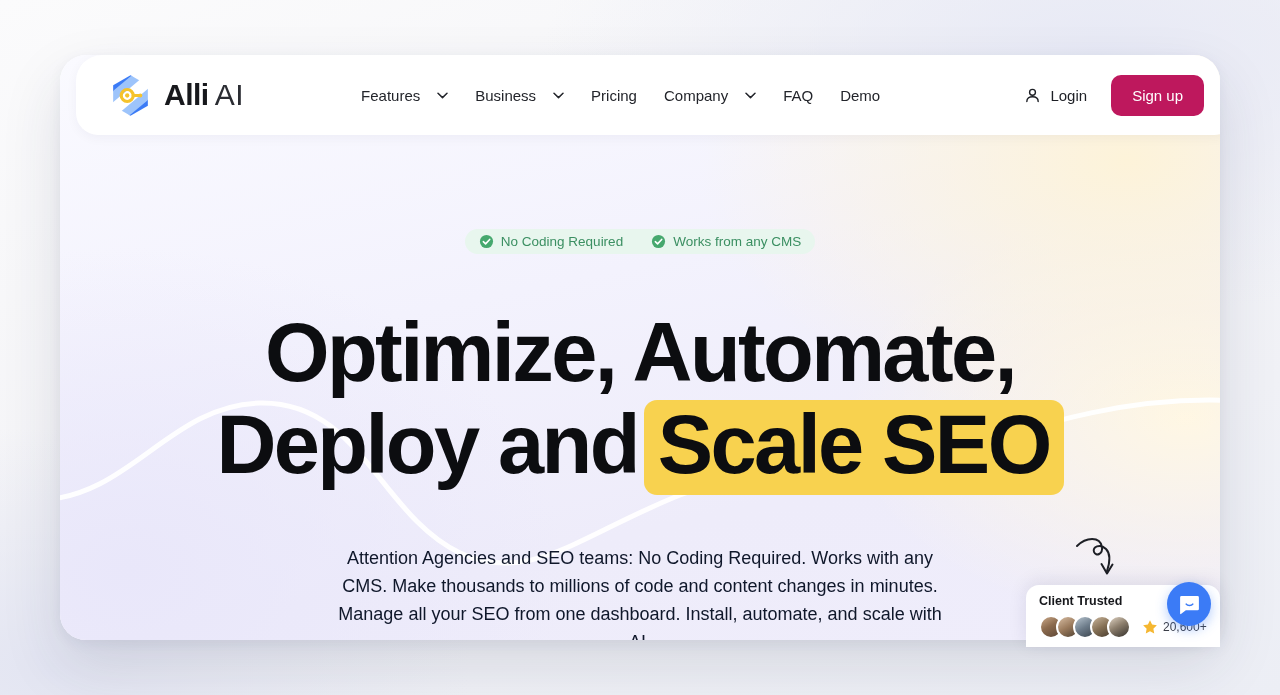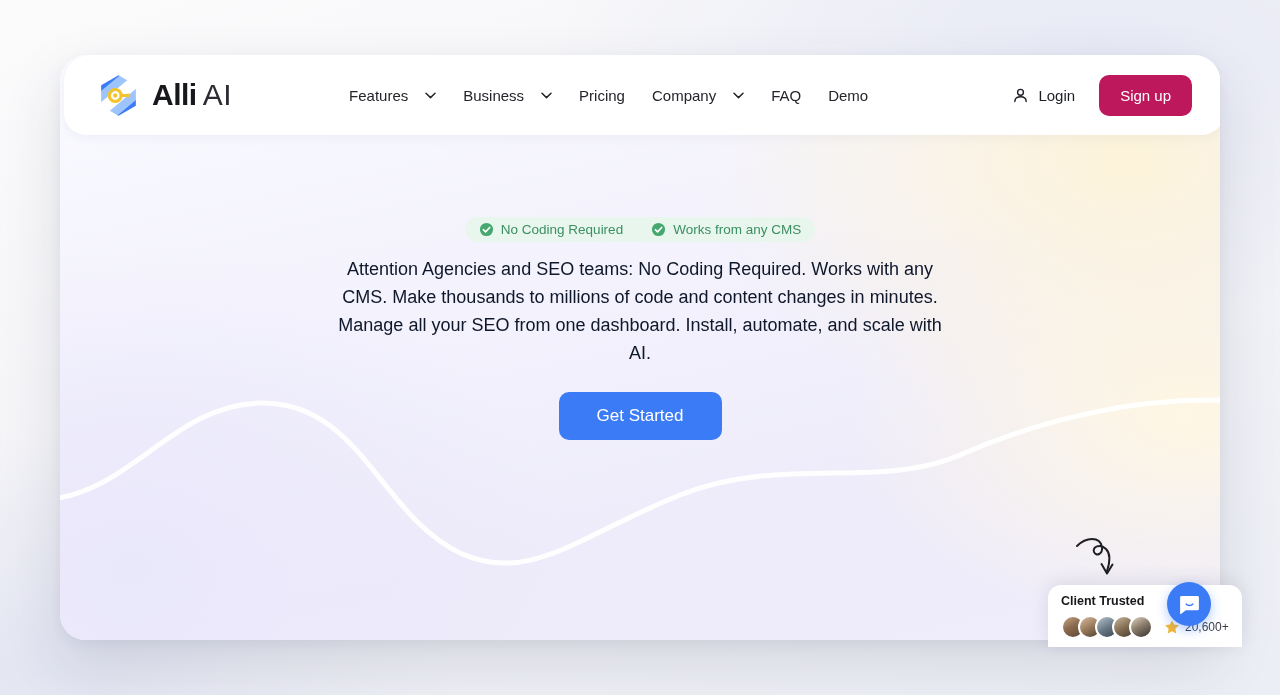--- a/index.html
+++ b/index.html
@@ -28,21 +28,21 @@
     position:absolute; inset:0;
     background:
       radial-gradient(740px 470px at 92% 18%, #fdf3d9 0%, rgba(253,243,217,0) 58%),
       radial-gradient(620px 380px at 97% 62%, #fff7e4 0%, rgba(255,247,228,0) 55%),
       radial-gradient(700px 520px at 6% 88%, #e9e7fa 0%, rgba(233,231,250,0) 62%),
       linear-gradient(168deg,#fafaff 0%, #f3f2fd 40%, #eeecfa 72%, #efedfb 100%);
   }
   #wave{ position:absolute; left:0; top:330px; width:1160px; height:255px; }
   
   #navbar{
-    position:absolute; left:4px; top:0; width:1160px; height:80px;
+    position:absolute; left:16px; top:0; width:1160px; height:80px;
     background:#fff; border-radius:26px 26px 22px 22px;
     display:flex; align-items:center; padding:0 32px;
     box-shadow:0 3px 12px rgba(30,34,70,.045);
     z-index:6;
   }
   .brand{ display:flex; align-items:center; gap:11px; }
   .brand-mark{ width:45px; height:45px; display:block; }
   .brand-text{ display:flex; align-items:baseline; gap:6px; }
   .brand-alli{ font-size:30px; font-weight:700; color:#17181c; letter-spacing:-.5px; }
   .brand-ai{ font-size:30px; font-weight:400; color:#2b2d33; letter-spacing:.5px; }
@@ -57,23 +57,24 @@
   .caret{ display:block; }
   #nav-right{ margin-left:auto; display:flex; align-items:center; gap:24px; }
   #login{ display:flex; align-items:flex-start; gap:9px; font-size:15px; color:#1d1f25; cursor:pointer; }
   #signup{
     background:#be185d; color:#fff; font-size:15px; font-weight:500;
     padding:12px 21px; border-radius:10px; border:0; cursor:pointer;
     font-family:"Liberation Sans", sans-serif;
   }
   
   #hero{
-    position:absolute; left:0; top:68px; width:1160px; height:446px;
+    position:absolute; left:0; top:80px; width:1160px; height:446px;
     display:flex; flex-direction:column; align-items:center;
     z-index:3;
+    gap:36px;
   }
   #badges{
     margin-top:94px; display:flex; align-items:center;
     background:#e8f6ee; border-radius:999px; padding:5px 14px; gap:28px;
   }
   .badge{ display:flex; align-items:center; gap:7px; font-size:13.5px; color:#3b8f62; }
   #headline{
     margin-top:22px; text-align:center;
     font-size:83px; line-height:.99; font-weight:700;
     letter-spacing:-2.6px; color:#0c0d10;
@@ -91,21 +92,21 @@
   }
   #cta{
     margin-top:24px; background:#3b7bf6; color:#fff;
     width:163px; height:48px; border-radius:10px; border:0;
     font-size:17px; font-weight:500; cursor:pointer;
     font-family:"Liberation Sans", sans-serif;
   }
   
   #arrow{ position:absolute; left:1074px; top:533px; z-index:8; }
   #client-card{
-    position:absolute; left:1048px; top:585px; width:194px; height:62px;
+    position:absolute; left:1026px; top:585px; width:194px; height:62px;
     background:#fff; border-radius:13px 13px 0 0;
     box-shadow:0 -3px 18px rgba(30,34,70,.10);
     padding:9px 13px 0; z-index:9; overflow:hidden;
   }
   #client-title{ font-size:12.5px; font-weight:700; color:#16171b; }
   #client-row{ display:flex; align-items:center; margin-top:7px; }
   #avatars{ display:flex; }
   .av{
     width:24px; height:24px; border-radius:50%;
     border:2px solid #fff; margin-left:-7px;
@@ -219,20 +220,24 @@
       </div>
       <div class="badge">
         <svg width="15" height="15" viewBox="0 0 16 16">
           <circle cx="8" cy="8" r="7" fill="#46a86e"></circle>
           <path d="M4.6 8.2 L7 10.5 L11.4 5.8" fill="none" stroke="#fff" stroke-width="1.7" stroke-linecap="round" stroke-linejoin="round"></path>
         </svg>
         <span>Works from any CMS</span>
       </div>
     </div>
 
+    <h1 id="headline">
+      <span class="l1">Optimize, Automate,</span>
+      <span class="l2"><span>Deploy and</span><span class="hl">Scale SEO</span></span>
+    </h1>
 
     <p id="subtext">Attention Agencies and SEO teams: No Coding Required. Works with any CMS. Make thousands to millions of code and content changes in minutes. Manage all your SEO from one dashboard. Install, automate, and scale with AI.</p>
 
     <button id="cta">Get Started</button>
   </div>
 
 </div>
 
 <svg id="arrow" width="52" height="46" viewBox="0 0 52 46">
   <path d="M3 13 C12 4 26 3 28 14 C29 21 22 24 20 19 C18 14 26 10 32 16 C37 21 36 29 33 38" fill="none" stroke="#1d1f25" stroke-width="2" stroke-linecap="round"></path>

